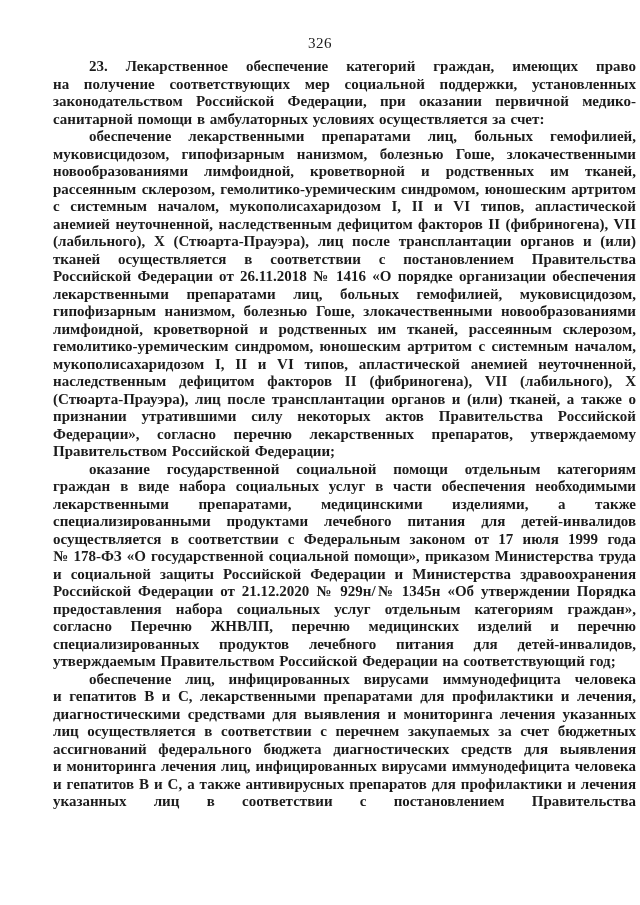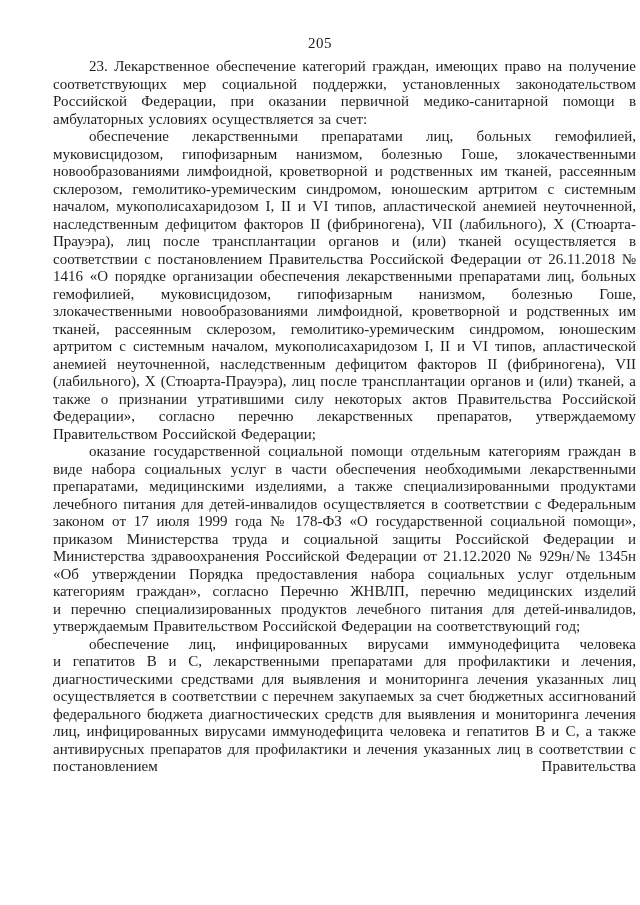--- a/index.html
+++ b/index.html
@@ -24,41 +24,42 @@
     text-align: center;
     font-size: 15px;
     line-height: 17.5px;
     letter-spacing: 0.5px;
   }
   .text-block {
     position: absolute;
     top: 58px;
     left: 53px;
     width: 583px;
+    font-weight: bold;
   }
   .text-block p {
     margin: 0;
     padding: 0;
     font-size: 15px;
     line-height: 17.5px;
     text-align: justify;
     text-indent: 36px;
     word-spacing: 1px;
   }
   .text-block p.continued {
     
     text-align-last: justify;
   }
 </style>
 </head>
 <body>
 
 <div class="page">
 
-  <div class="page-number">205</div>
+  <div class="page-number">326</div>
 
   <div class="text-block">
     <p>23. Лекарственное обеспечение категорий граждан, имеющих право на&nbsp;получение соответствующих мер социальной поддержки, установленных законодательством Российской Федерации, при оказании первичной медико-санитарной помощи в амбулаторных условиях осуществляется за счет:</p>
     <p>обеспечение лекарственными препаратами лиц, больных гемофилией, муковисцидозом, гипофизарным нанизмом, болезнью Гоше, злокачественными новообразованиями лимфоидной, кроветворной и родственных им тканей, рассеянным склерозом, гемолитико-уремическим синдромом, юношеским артритом с системным началом, мукополисахаридозом I, II и VI типов, апластической анемией неуточненной, наследственным дефицитом факторов II (фибриногена), VII (лабильного), X (Стюарта-Прауэра), лиц после трансплантации органов и (или) тканей осуществляется в соответствии с постановлением Правительства Российской Федерации от 26.11.2018 № 1416 «О&nbsp;порядке организации обеспечения лекарственными препаратами лиц, больных гемофилией, муковисцидозом, гипофизарным нанизмом, болезнью Гоше, злокачественными новообразованиями лимфоидной, кроветворной и родственных им тканей, рассеянным склерозом, гемолитико-уремическим синдромом, юношеским артритом с системным началом, мукополисахаридозом I, II и VI типов, апластической анемией неуточненной, наследственным дефицитом факторов II (фибриногена), VII (лабильного), X (Стюарта-Прауэра), лиц после трансплантации органов и (или) тканей, а также о признании утратившими силу некоторых актов Правительства Российской Федерации», согласно перечню лекарственных препаратов, утверждаемому Правительством Российской Федерации;</p>
     <p>оказание государственной социальной помощи отдельным категориям граждан в виде набора социальных услуг в части обеспечения необходимыми лекарственными препаратами, медицинскими изделиями, а также специализированными продуктами лечебного питания для детей-инвалидов осуществляется в соответствии с Федеральным законом от 17 июля 1999 года №&nbsp;178-ФЗ «О государственной социальной помощи», приказом Министерства труда и социальной защиты Российской Федерации и Министерства здравоохранения Российской Федерации от 21.12.2020 №&nbsp;929н/№&nbsp;1345н «Об&nbsp;утверждении Порядка предоставления набора социальных услуг отдельным категориям граждан», согласно Перечню ЖНВЛП, перечню медицинских изделий и&nbsp;перечню специализированных продуктов лечебного питания для детей-инвалидов, утверждаемым Правительством Российской Федерации на&nbsp;соответствующий год;</p>
     <p class="continued">обеспечение лиц, инфицированных вирусами иммунодефицита человека и&nbsp;гепатитов В и С, лекарственными препаратами для профилактики и&nbsp;лечения, диагностическими средствами для выявления и&nbsp;мониторинга лечения указанных лиц осуществляется в соответствии с перечнем закупаемых за счет бюджетных ассигнований федерального бюджета диагностических средств для выявления и&nbsp;мониторинга лечения лиц, инфицированных вирусами иммунодефицита человека и&nbsp;гепатитов В и С, а также антивирусных препаратов для профилактики и&nbsp;лечения указанных лиц в соответствии с постановлением Правительства</p>
   </div>
 
 </div>
 

